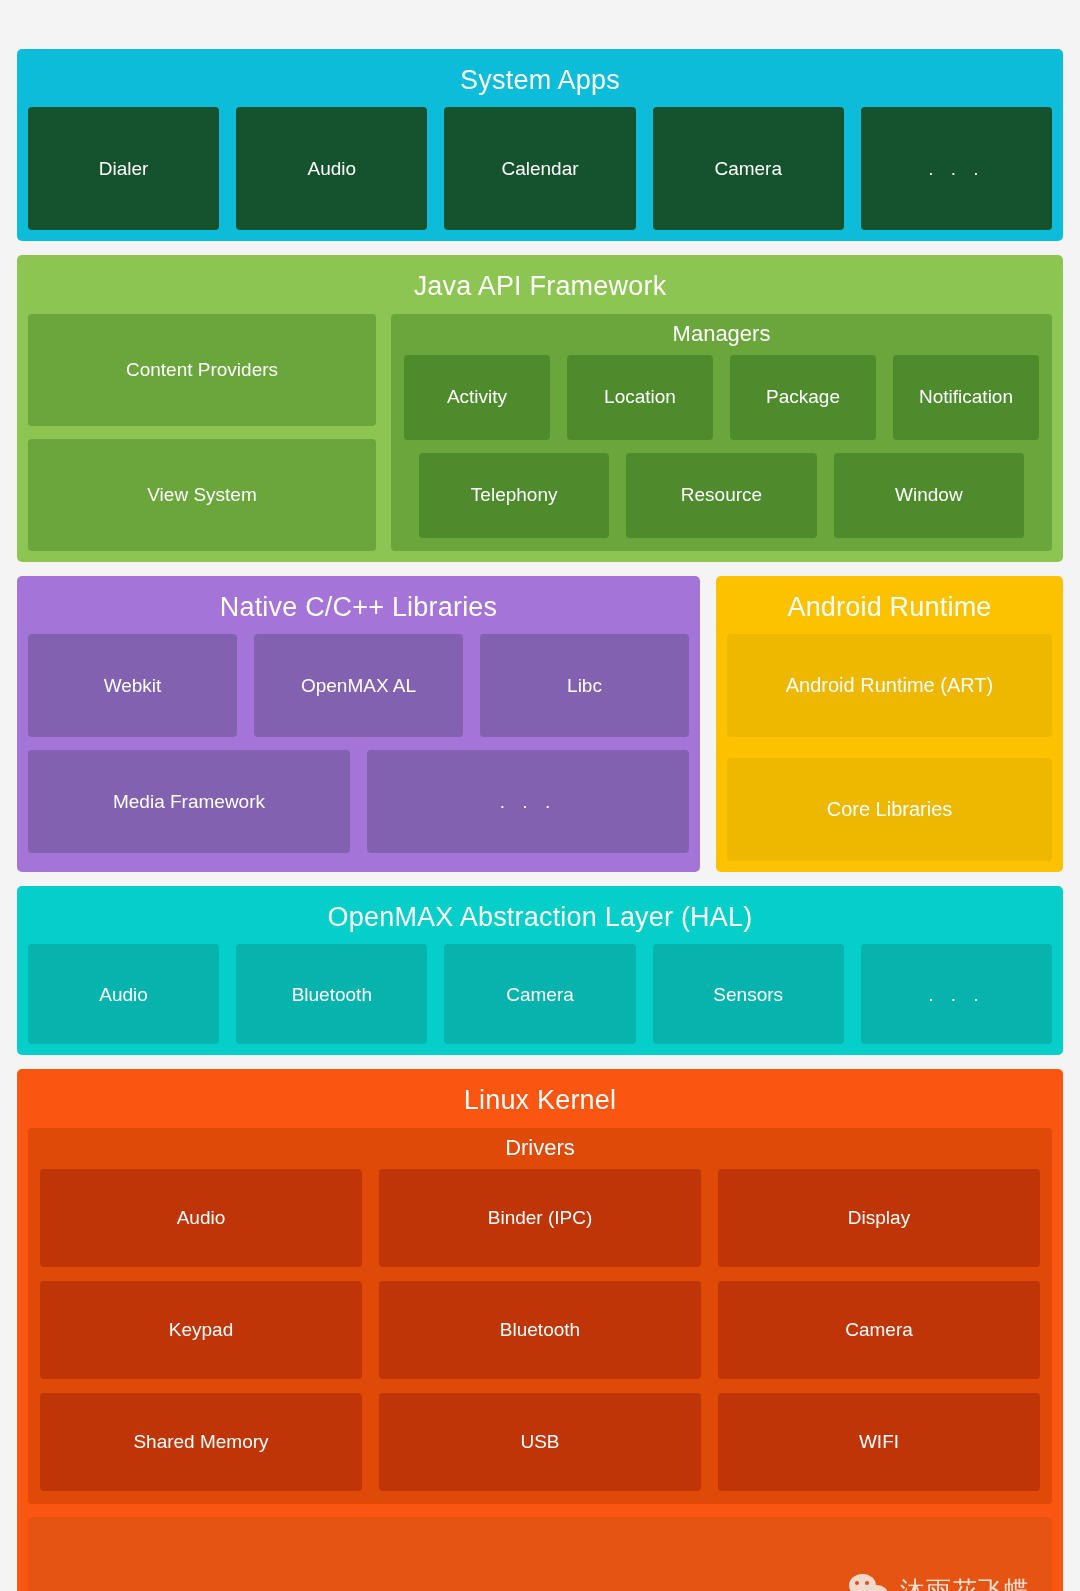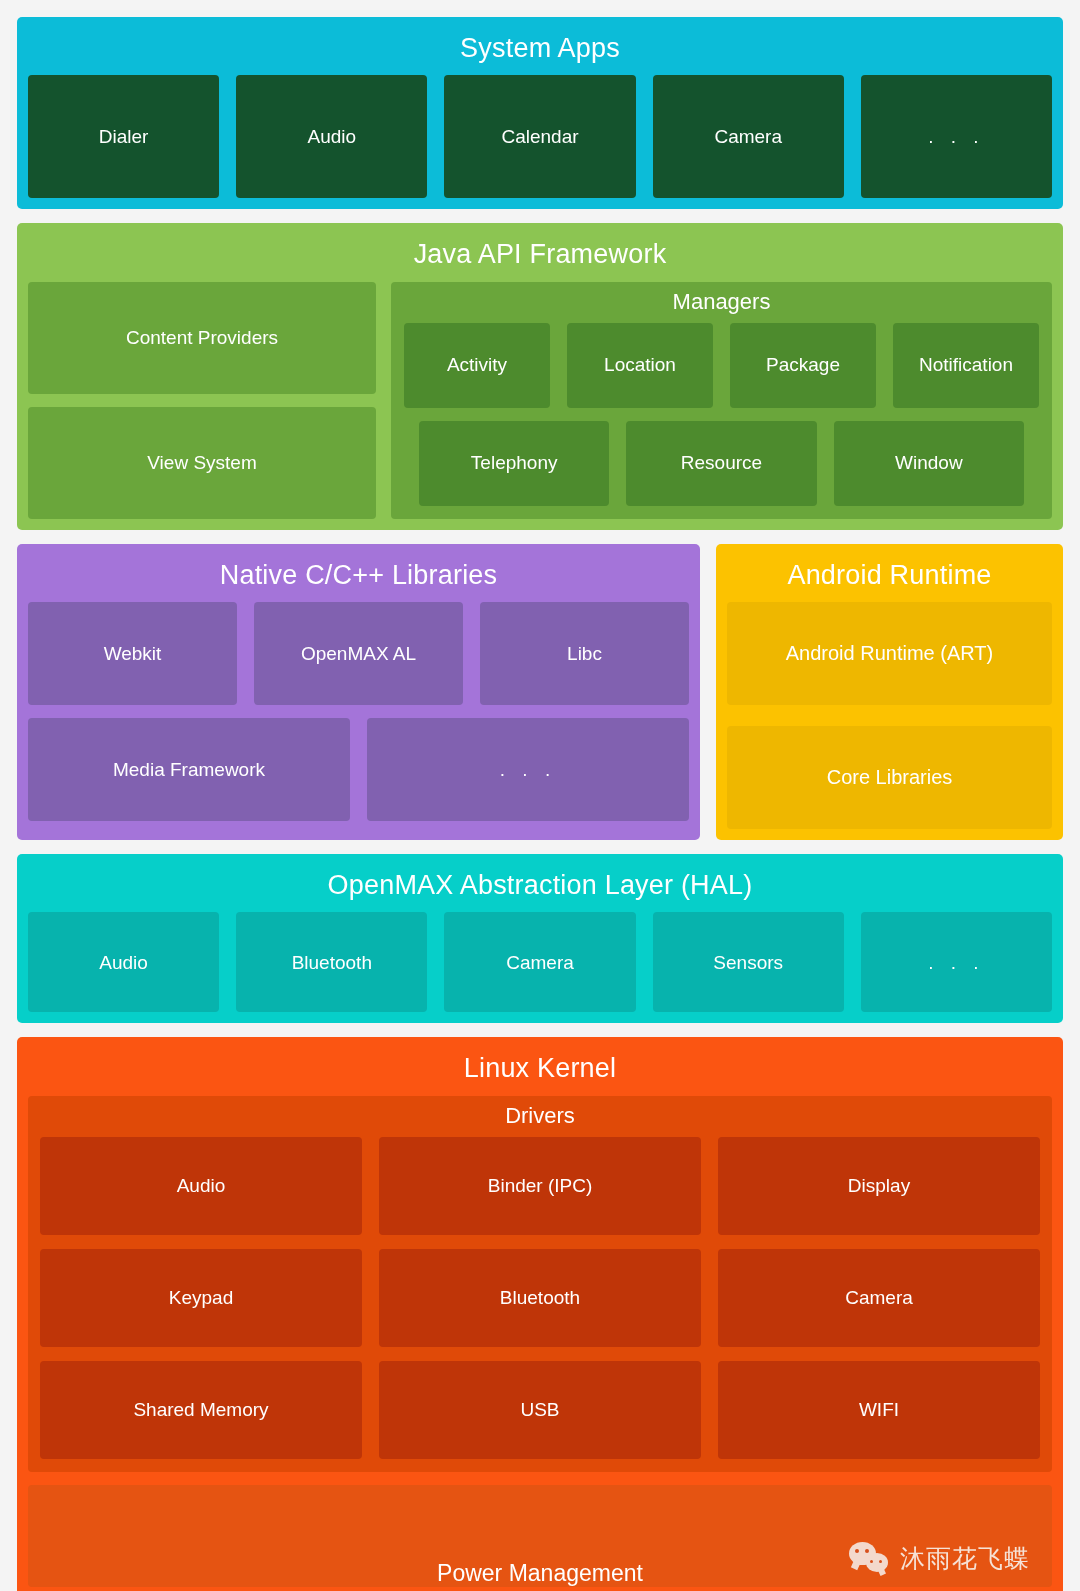--- a/index.html
+++ b/index.html
@@ -59,21 +59,21 @@
     align-items: center;
     justify-content: center;
     text-align: center;
     flex: 1 1 0;
     line-height: 1.15;
     padding: 4px 6px;
   }
   .tile.dots { letter-spacing: 6px; font-size: 19px; }
 
   
-  .sys-apps          { background: #0cbcd8; }
+  .sys-apps          { background: #0cbcd8; margin-top: 32px; }
   .sys-apps .tile    { background: #14532d; height: 123px; }
 
   
   .java-api          { background: #8cc552; }
   .java-cols         { display: flex; gap: 15px; }
   .java-left         { display: flex; flex-direction: column; gap: 13px; width: 348px; }
   .java-left .tile   { background: #6aa63b; height: 113px; font-size: 19px; }
   .managers          {
       background: #6aa63b;
       border-radius: 4px;

